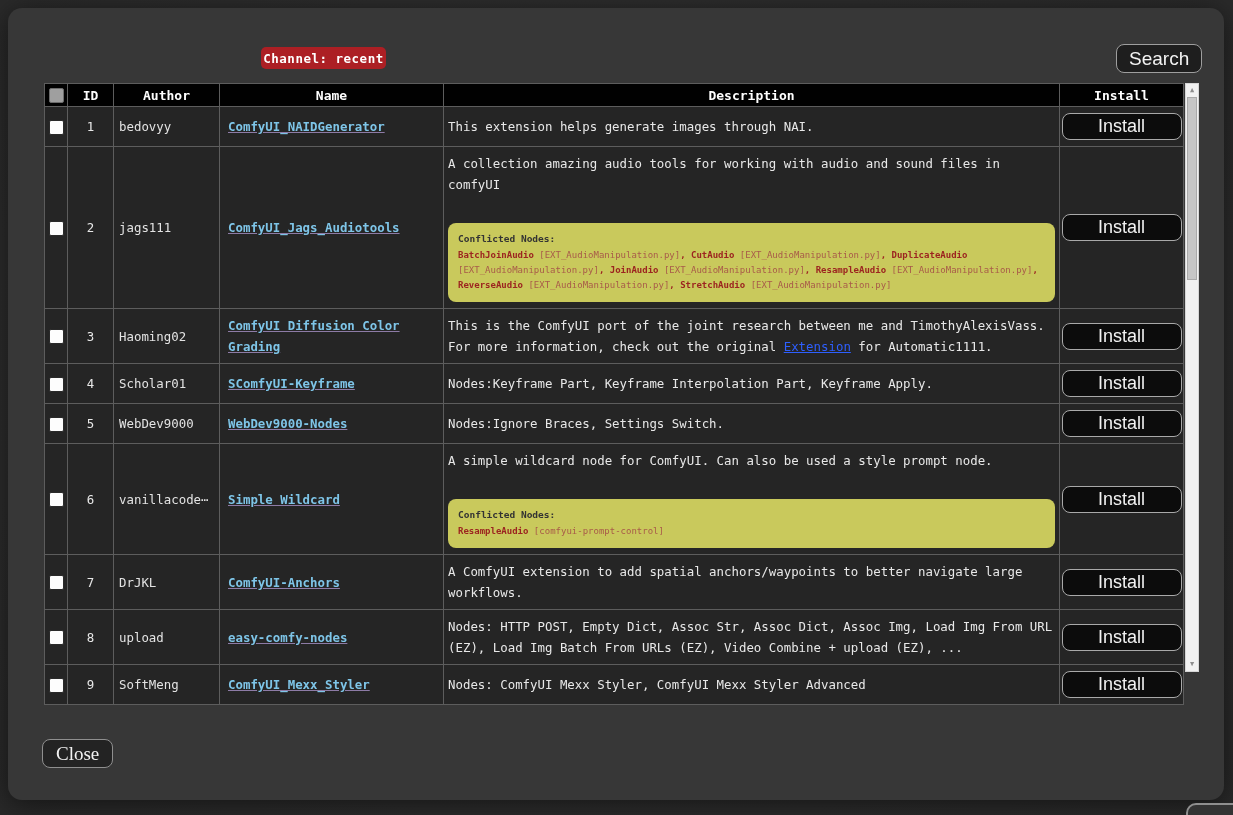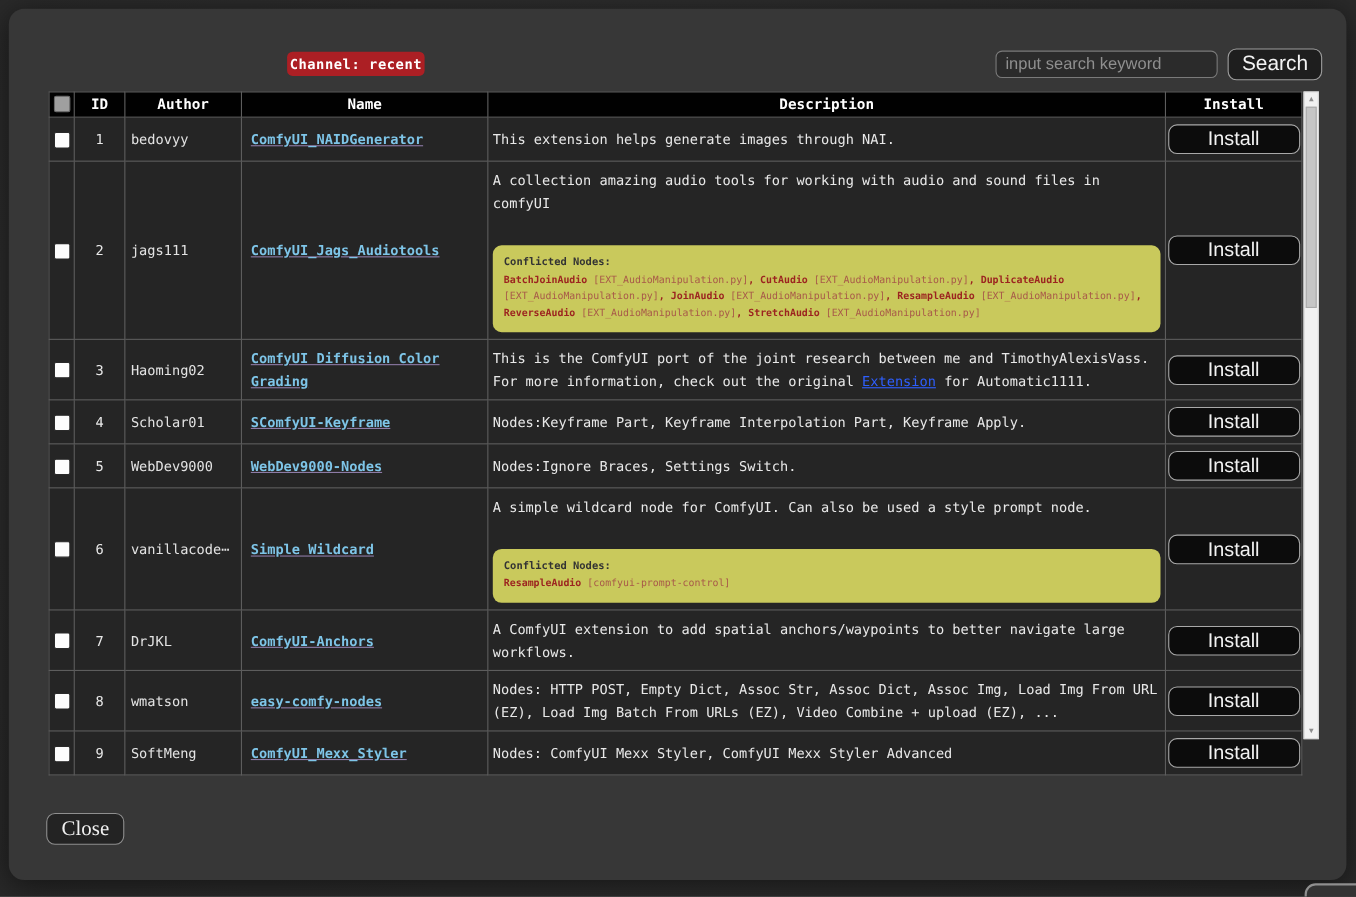--- a/index.html
+++ b/index.html
@@ -80,21 +80,20 @@
 </head>
 <body>
 
 <div class="page">
 
   <div class="modal">
 
 
     <div class="channel-badge">Channel: recent</div>
 
-    <input class="search-input" placeholder="input search keyword" style="">
 
     <button class="search-btn">Search</button>
 
     <div class="table-wrap">
       <table class="node-table">
         <colgroup>
           <col style="width:23px">
             <col style="width:46px">
             <col style="width:106px">
           <col style="width:224px">
@@ -196,21 +195,21 @@
               <td class="col-name"><a class="name-link">ComfyUI-Anchors</a></td>
               <td class="col-desc">
                 <div class="desc-text"><span>A ComfyUI extension to add spatial anchors/waypoints to better navigate large workflows.</span></div>
 
               </td>
               <td class="col-install"><button class="install-btn">Install</button></td>
             </tr>
             <tr class="node-row">
               <td class="col-cb"><span class="cb"></span></td>
               <td class="col-id">8</td>
-              <td class="col-author">wmatson</td>
+              <td class="col-author">upload</td>
               <td class="col-name"><a class="name-link">easy-comfy-nodes</a></td>
               <td class="col-desc">
                 <div class="desc-text"><span>Nodes: HTTP POST, Empty Dict, Assoc Str, Assoc Dict, Assoc Img, Load Img From URL (EZ), Load Img Batch From URLs (EZ), Video Combine + upload (EZ), ...</span></div>
 
               </td>
               <td class="col-install"><button class="install-btn">Install</button></td>
             </tr>
             <tr class="node-row">
               <td class="col-cb"><span class="cb"></span></td>
               <td class="col-id">9</td>

